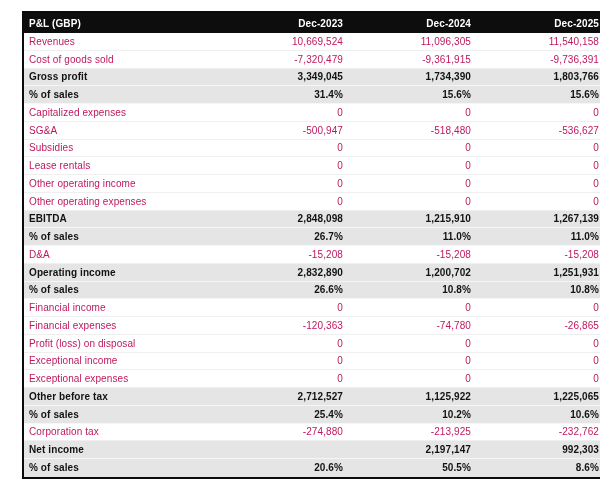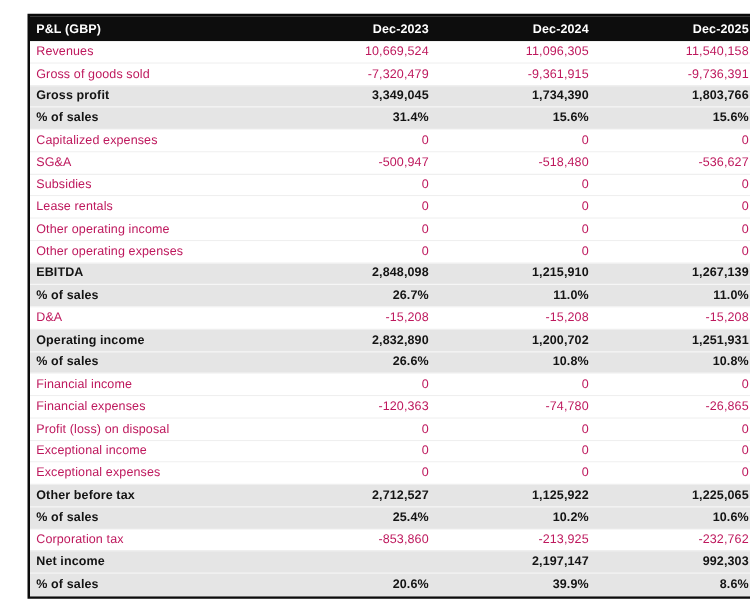--- a/index.html
+++ b/index.html
@@ -76,21 +76,21 @@
     <div class="cell num">Dec-2025</div>
   </div>
   <div>
       <div class="row body">
         <div class="cell label">Revenues</div>
         <div class="cell num">10,669,524</div>
         <div class="cell num">11,096,305</div>
         <div class="cell num">11,540,158</div>
       </div>
       <div class="row body">
-        <div class="cell label">Gross of goods sold</div>
+        <div class="cell label">Cost of goods sold</div>
         <div class="cell num">-7,320,479</div>
         <div class="cell num">-9,361,915</div>
         <div class="cell num">-9,736,391</div>
       </div>
       <div class="row body em">
         <div class="cell label">Gross profit</div>
         <div class="cell num">3,349,045</div>
         <div class="cell num">1,734,390</div>
         <div class="cell num">1,803,766</div>
       </div>
@@ -203,29 +203,29 @@
         <div class="cell num">1,225,065</div>
       </div>
       <div class="row body em">
         <div class="cell label">% of sales</div>
         <div class="cell num">25.4%</div>
         <div class="cell num">10.2%</div>
         <div class="cell num">10.6%</div>
       </div>
       <div class="row body">
         <div class="cell label">Corporation tax</div>
-        <div class="cell num">-853,860</div>
+        <div class="cell num">-274,880</div>
         <div class="cell num">-213,925</div>
         <div class="cell num">-232,762</div>
       </div>
       <div class="row body em">
         <div class="cell label">Net income</div>
         <div class="cell num">2,197,147</div>
         <div class="cell num">992,303</div>
       </div>
       <div class="row body em">
         <div class="cell label">% of sales</div>
         <div class="cell num">20.6%</div>
-        <div class="cell num">39.9%</div>
+        <div class="cell num">50.5%</div>
         <div class="cell num">8.6%</div>
       </div>
     </div>
 </div>
 
 </body></html>

